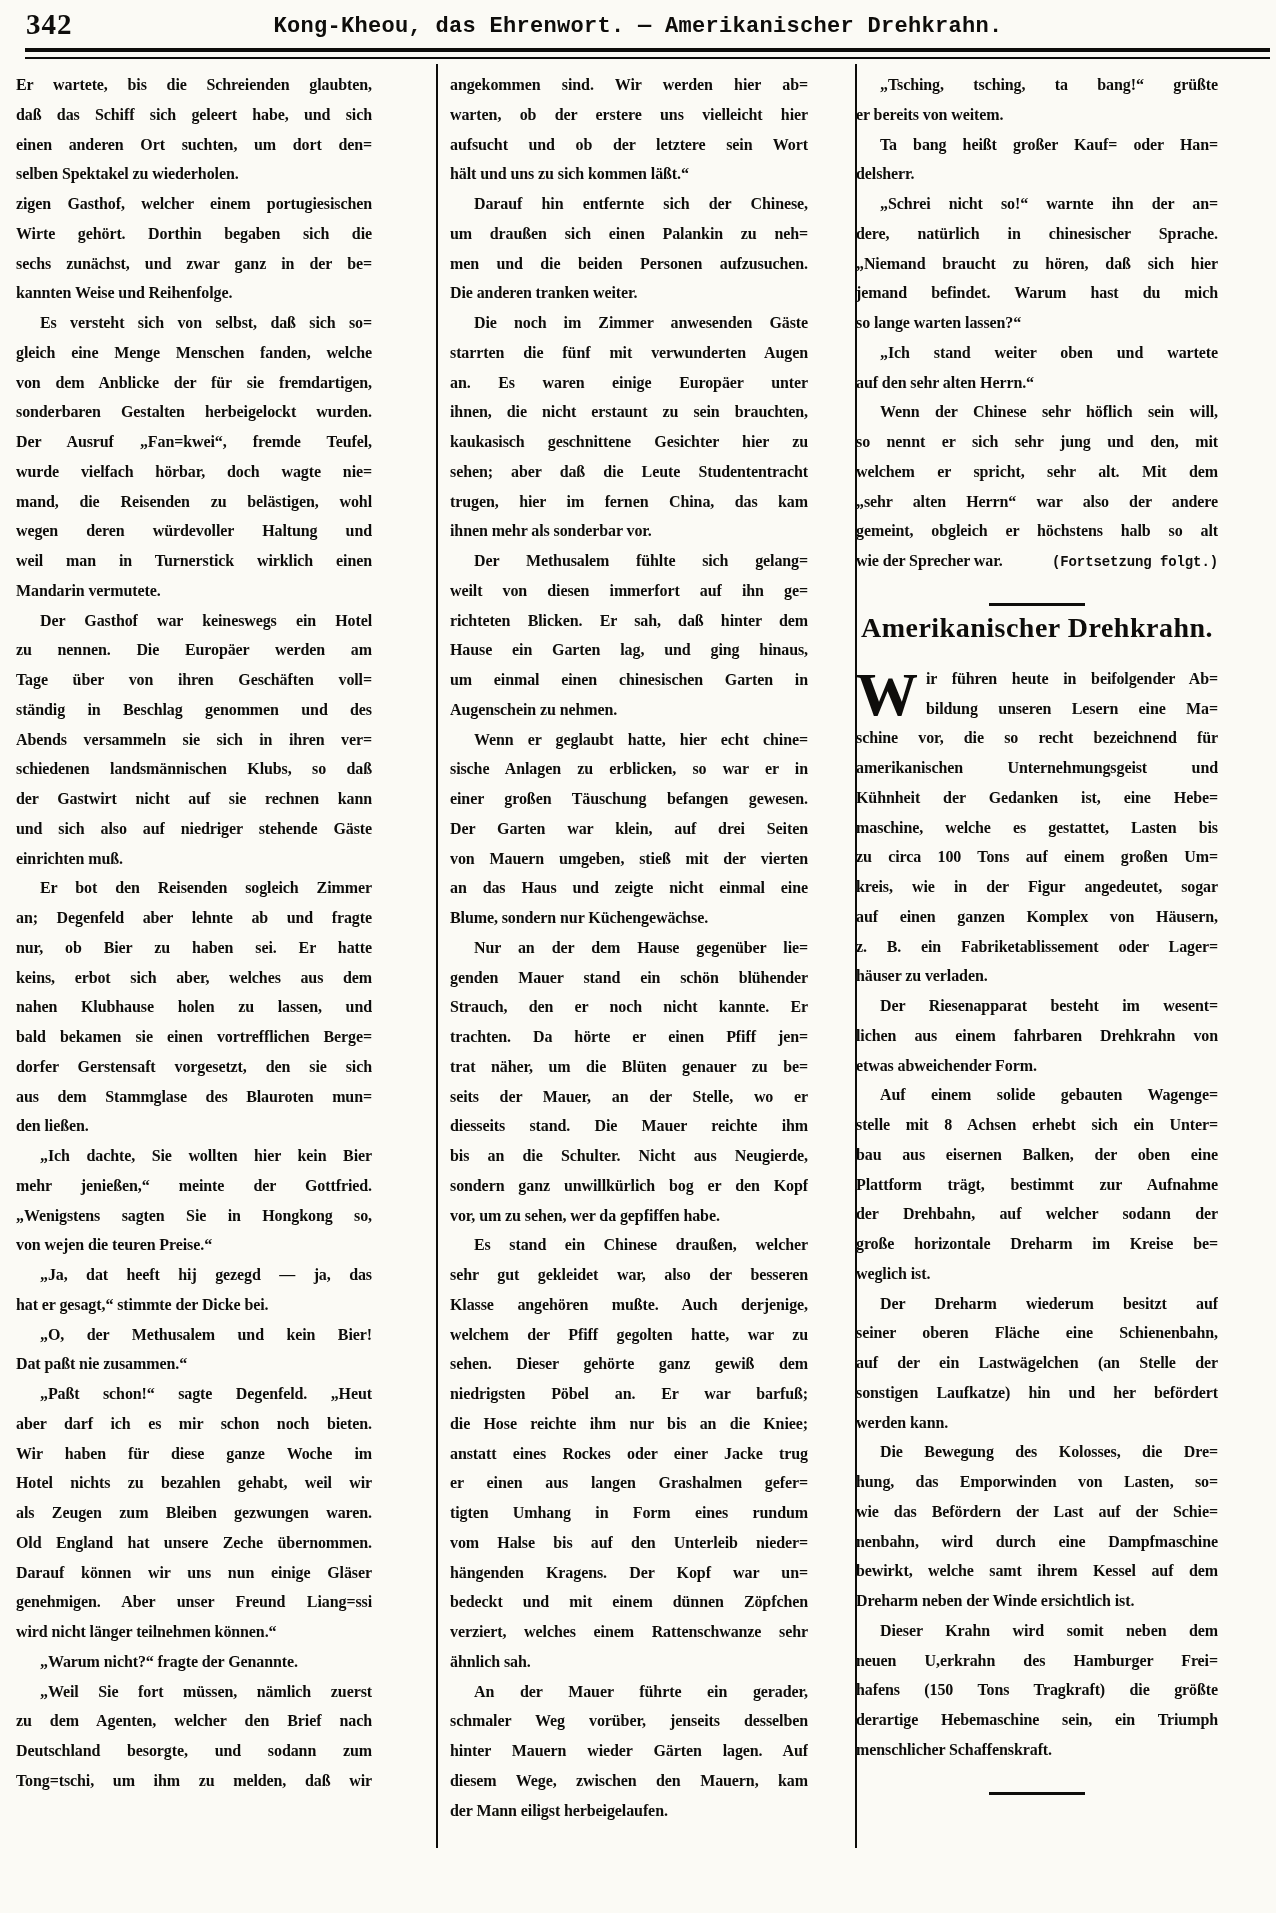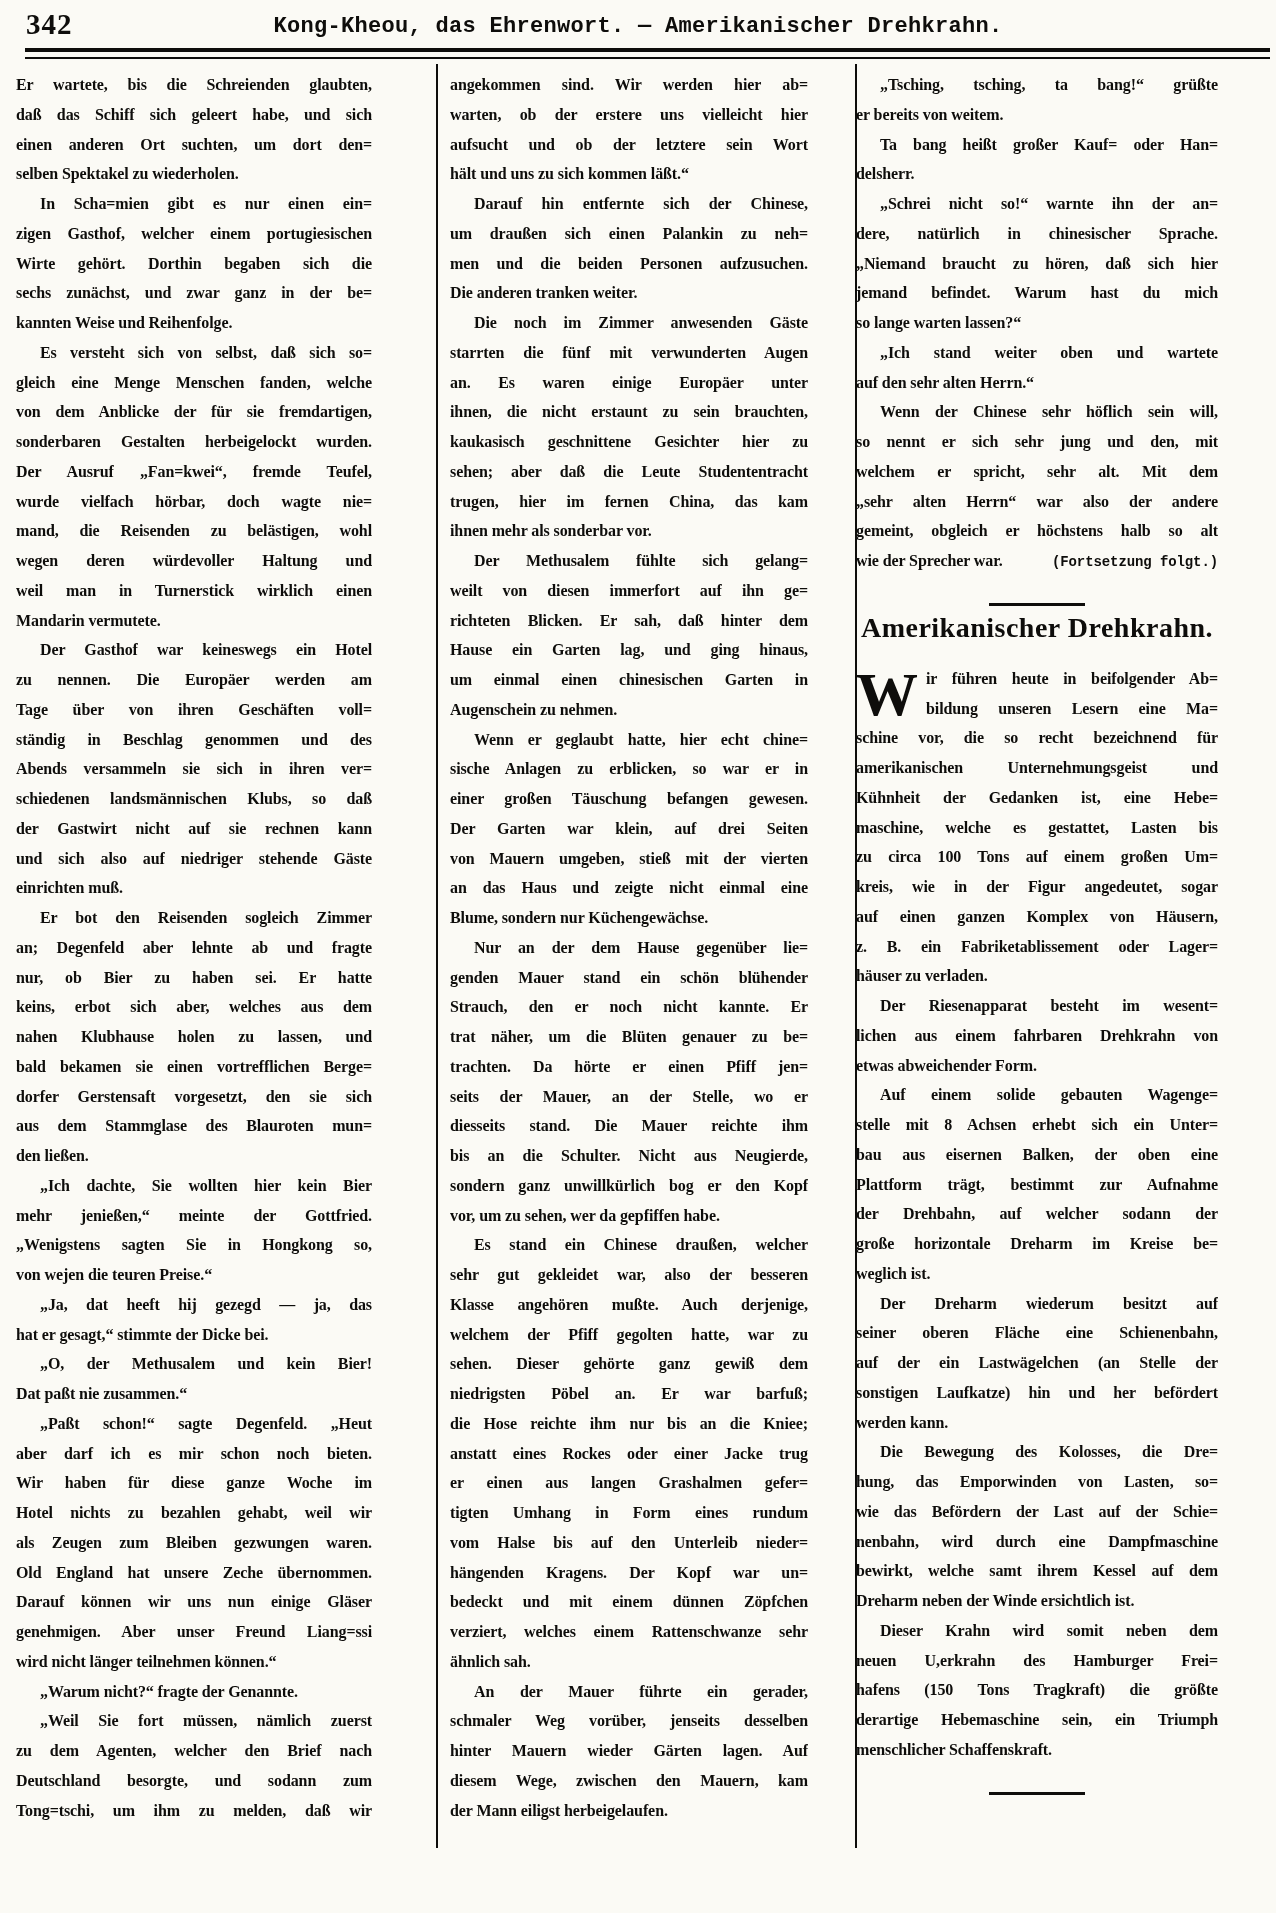--- a/index.html
+++ b/index.html
@@ -82,21 +82,20 @@
 
   <div class="running-title">Kong-Kheou, das Ehrenwort. — Amerikanischer Drehkrahn.</div>
 
   <div class="header-rule"></div>
 
   <div class="column col-1">
       <div class="line j">Er wartete, bis die Schreienden glaubten,</div>
       <div class="line j">daß das Schiff sich geleert habe, und sich</div>
       <div class="line j">einen anderen Ort suchten, um dort den=</div>
       <div class="line e">selben Spektakel zu wiederholen.</div>
-      <div class="line j i">In Scha=mien gibt es nur einen ein=</div>
       <div class="line j">zigen Gasthof, welcher einem portugiesischen</div>
       <div class="line j">Wirte gehört.  Dorthin begaben sich die</div>
       <div class="line j">sechs zunächst, und zwar ganz in der be=</div>
       <div class="line e">kannten Weise und Reihenfolge.</div>
       <div class="line j i">Es versteht sich von selbst, daß sich so=</div>
       <div class="line j">gleich eine Menge Menschen fanden, welche</div>
       <div class="line j">von dem Anblicke der für sie fremdartigen,</div>
       <div class="line j">sonderbaren Gestalten herbeigelockt wurden.</div>
       <div class="line j">Der Ausruf „Fan=kwei“, fremde Teufel,</div>
       <div class="line j">wurde vielfach hörbar, doch wagte nie=</div>
@@ -172,22 +171,22 @@
       <div class="line j i">Wenn er geglaubt hatte, hier echt chine=</div>
       <div class="line j">sische Anlagen zu erblicken, so war er in</div>
       <div class="line j">einer großen Täuschung befangen gewesen.</div>
       <div class="line j">Der Garten war klein, auf drei Seiten</div>
       <div class="line j">von Mauern umgeben, stieß mit der vierten</div>
       <div class="line j">an das Haus und zeigte nicht einmal eine</div>
       <div class="line e">Blume, sondern nur Küchengewächse.</div>
       <div class="line j i">Nur an der dem Hause gegenüber lie=</div>
       <div class="line j">genden Mauer stand ein schön blühender</div>
       <div class="line j">Strauch, den er noch nicht kannte.  Er</div>
+      <div class="line j">trachten.  Da hörte er einen Pfiff jen=</div>
       <div class="line j">trat näher, um die Blüten genauer zu be=</div>
-      <div class="line j">trachten.  Da hörte er einen Pfiff jen=</div>
       <div class="line j">seits der Mauer, an der Stelle, wo er</div>
       <div class="line j">diesseits stand.  Die Mauer reichte ihm</div>
       <div class="line j">bis an die Schulter.  Nicht aus Neugierde,</div>
       <div class="line j">sondern ganz unwillkürlich bog er den Kopf</div>
       <div class="line e">vor, um zu sehen, wer da gepfiffen habe.</div>
       <div class="line j i">Es stand ein Chinese draußen, welcher</div>
       <div class="line j">sehr gut gekleidet war, also der besseren</div>
       <div class="line j">Klasse angehören mußte.  Auch derjenige,</div>
       <div class="line j">welchem der Pfiff gegolten hatte, war zu</div>
       <div class="line j">sehen.  Dieser gehörte ganz gewiß dem</div>

